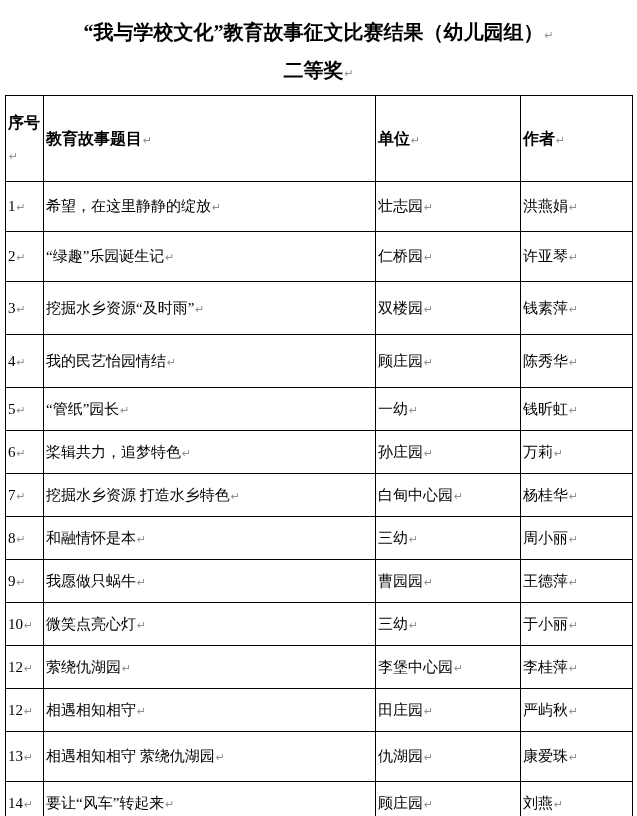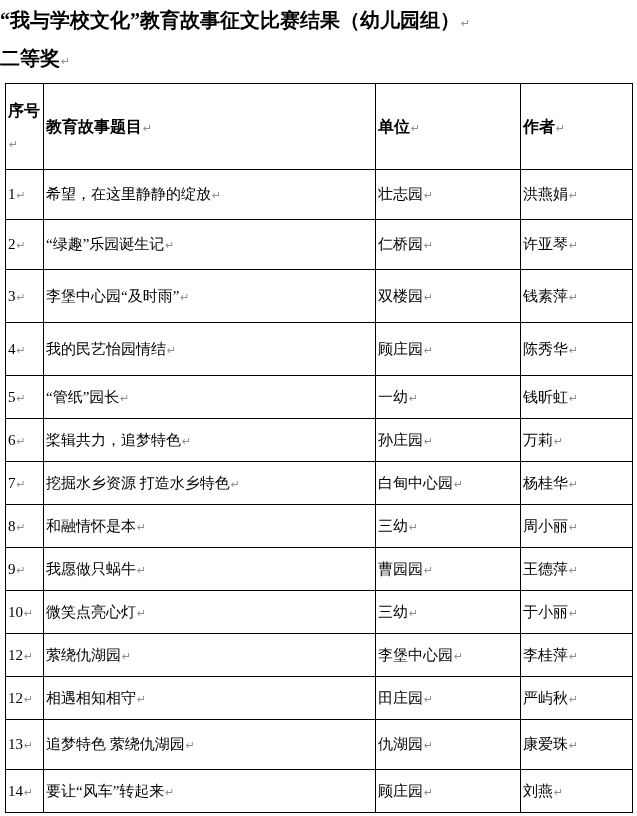--- a/index.html
+++ b/index.html
@@ -12,25 +12,25 @@
     width: 637px;
     height: 816px;
     overflow: hidden;
     color: #000;
     font-family: "Liberation Serif", "DejaVu Serif", serif;
   }
   .doc {
     padding-top: 9px;
   }
   .title {
-    text-align: left;
+    text-align: center;
     font-weight: bold;
     font-size: 20px;
     line-height: 1.15;
-    margin: 0;
+    margin: 12px;
   }
   .title.second {
     margin-top: 15px;
   }
   .pmark {
     color: #8f8f8f;
     font-size: 11px;
     font-weight: normal;
     font-family: "DejaVu Sans", sans-serif;
     margin-left: 1px;
@@ -103,21 +103,21 @@
           <td><span>洪燕娟</span><span class="pmark">↵</span></td>
         </tr>
         <tr>
           <td><span>2</span><span class="pmark">↵</span></td>
           <td><span>“绿趣”乐园诞生记</span><span class="pmark">↵</span></td>
           <td><span>仁桥园</span><span class="pmark">↵</span></td>
           <td><span>许亚琴</span><span class="pmark">↵</span></td>
         </tr>
         <tr>
           <td><span>3</span><span class="pmark">↵</span></td>
-          <td><span>李堡中心园“及时雨”</span><span class="pmark">↵</span></td>
+          <td><span>挖掘水乡资源“及时雨”</span><span class="pmark">↵</span></td>
           <td><span>双楼园</span><span class="pmark">↵</span></td>
           <td><span>钱素萍</span><span class="pmark">↵</span></td>
         </tr>
         <tr>
           <td><span>4</span><span class="pmark">↵</span></td>
           <td><span>我的民艺怡园情结</span><span class="pmark">↵</span></td>
           <td><span>顾庄园</span><span class="pmark">↵</span></td>
           <td><span>陈秀华</span><span class="pmark">↵</span></td>
         </tr>
         <tr>
@@ -163,21 +163,21 @@
           <td><span>李桂萍</span><span class="pmark">↵</span></td>
         </tr>
         <tr>
           <td><span>12</span><span class="pmark">↵</span></td>
           <td><span>相遇相知相守</span><span class="pmark">↵</span></td>
           <td><span>田庄园</span><span class="pmark">↵</span></td>
           <td><span>严屿秋</span><span class="pmark">↵</span></td>
         </tr>
         <tr>
           <td><span>13</span><span class="pmark">↵</span></td>
-          <td><span>追梦特色 萦绕仇湖园</span><span class="pmark">↵</span></td>
+          <td><span>相遇相知相守 萦绕仇湖园</span><span class="pmark">↵</span></td>
           <td><span>仇湖园</span><span class="pmark">↵</span></td>
           <td><span>康爱珠</span><span class="pmark">↵</span></td>
         </tr>
         <tr>
           <td><span>14</span><span class="pmark">↵</span></td>
           <td><span>要让“风车”转起来</span><span class="pmark">↵</span></td>
           <td><span>顾庄园</span><span class="pmark">↵</span></td>
           <td><span>刘燕</span><span class="pmark">↵</span></td>
         </tr>
       </tbody>

